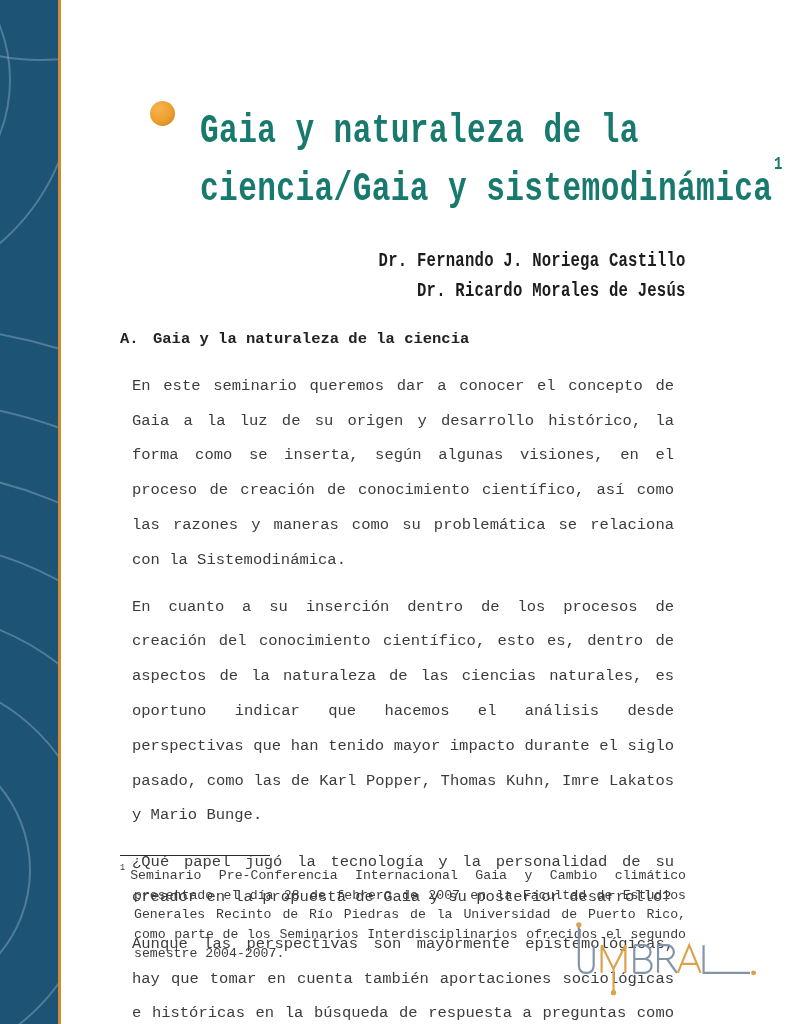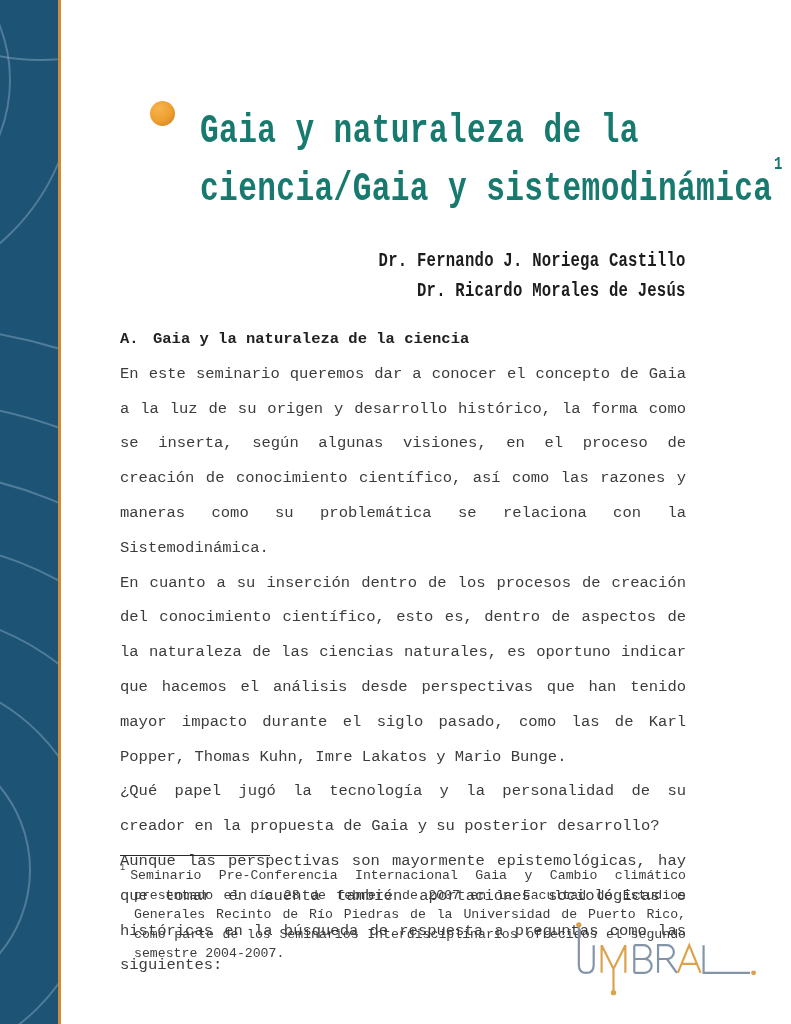--- a/index.html
+++ b/index.html
@@ -43,21 +43,21 @@
   }
   
   .main-text {
     position:absolute; left:120px; top:322px; width:566px;
     font-size:15.5px; line-height:34.8px; color:#3c3c3c;
   }
   .heading { font-weight:bold; color:#222222; }
   .heading .h-label { display:inline-block; width:33px; }
   .subheading span { text-decoration:underline; text-underline-offset:3px; }
   .main-text p {
-    text-align:justify; text-align-last:left; margin:0;
+    text-align:justify; text-align-last:left; margin:12px;
   }
   
   .footnote-sep {
     position:absolute; left:120px; top:855px; width:150px; height:0;
     border-top:1.5px solid #2b2b2b;
   }
   .footnote {
     position:absolute; left:120px; top:863px; width:566px;
     font-size:13.2px; line-height:19.5px; color:#3c3c3c;
     text-align:justify; text-align-last:left;

